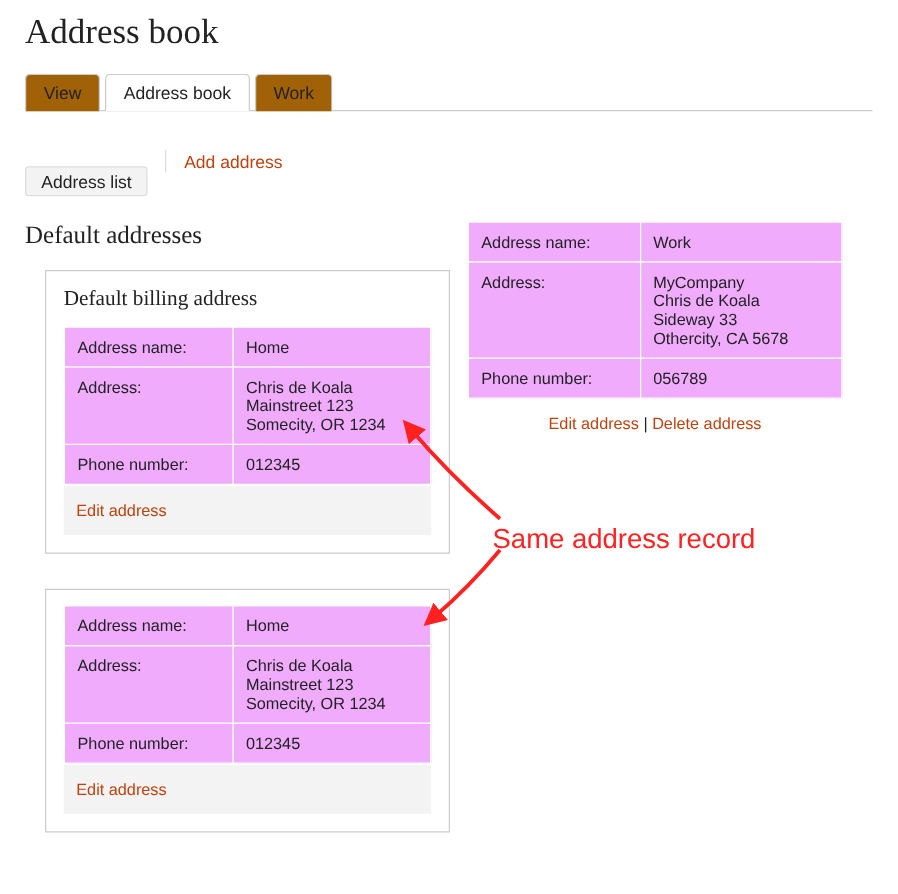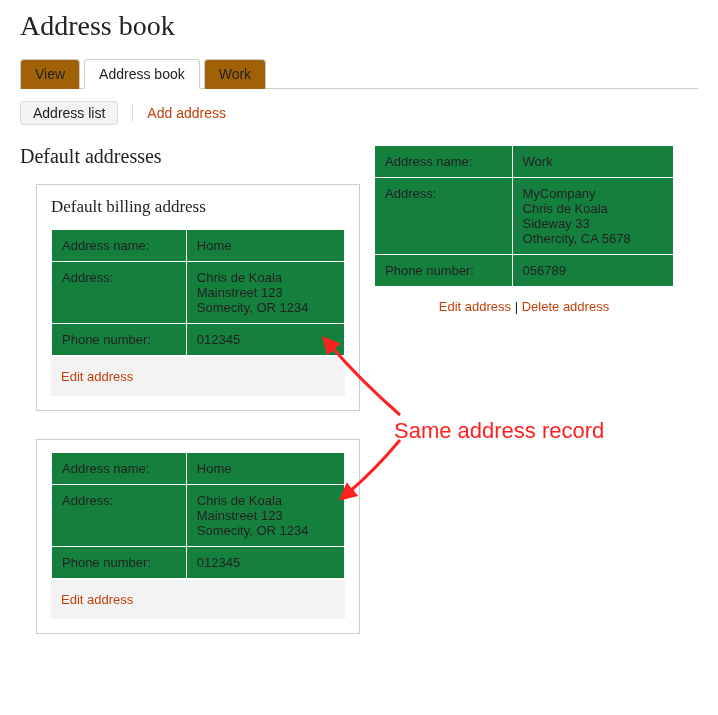--- a/index.html
+++ b/index.html
@@ -42,20 +42,21 @@
       display: flex;
       align-items: center;
       gap: 14px;
       margin-bottom: 20px;
     }
     .subtab-active {
       background: #f3f3f3;
       border: 1px solid #ddd;
       padding: 3px 12px;
       border-radius: 3px;
+      margin-top: 32px;
     }
     .subtab-divider {
       width: 1px;
       height: 18px;
       background: #ddd;
     }
     a.link, span.link { color: #c2410c; cursor: pointer; }
     .columns {
       display: flex;
       gap: 14px;
@@ -82,21 +83,21 @@
       margin-bottom: 12px;
     }
     table.addr {
       width: 100%;
       border-collapse: collapse;
       font-size: 13px;
     }
     table.addr th, table.addr td {
       text-align: left;
       padding: 8px 10px;
-      background: #15803d;
+      background: #f0abfc;
       border: 1.5px solid #fff;
       vertical-align: top;
     }
     table.addr th { font-weight: normal; width: 46%; }
     .tbl-actions {
       background: #f3f3f3;
       padding: 12px 10px;
       border-top: 1.5px solid #fff;
       font-size: 13px;
     }

